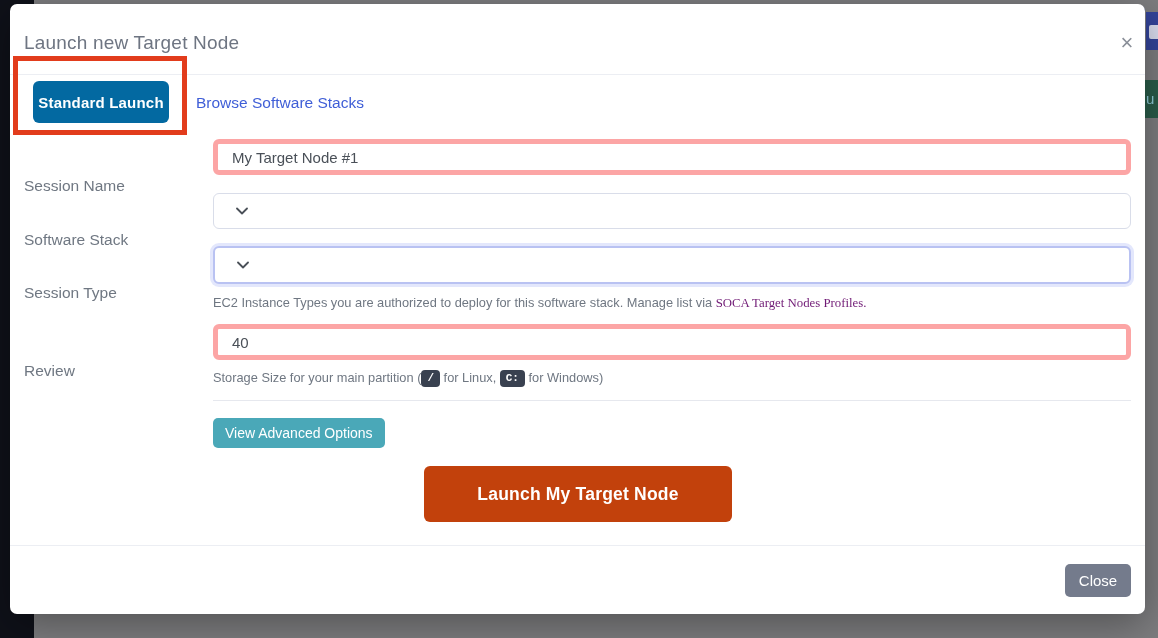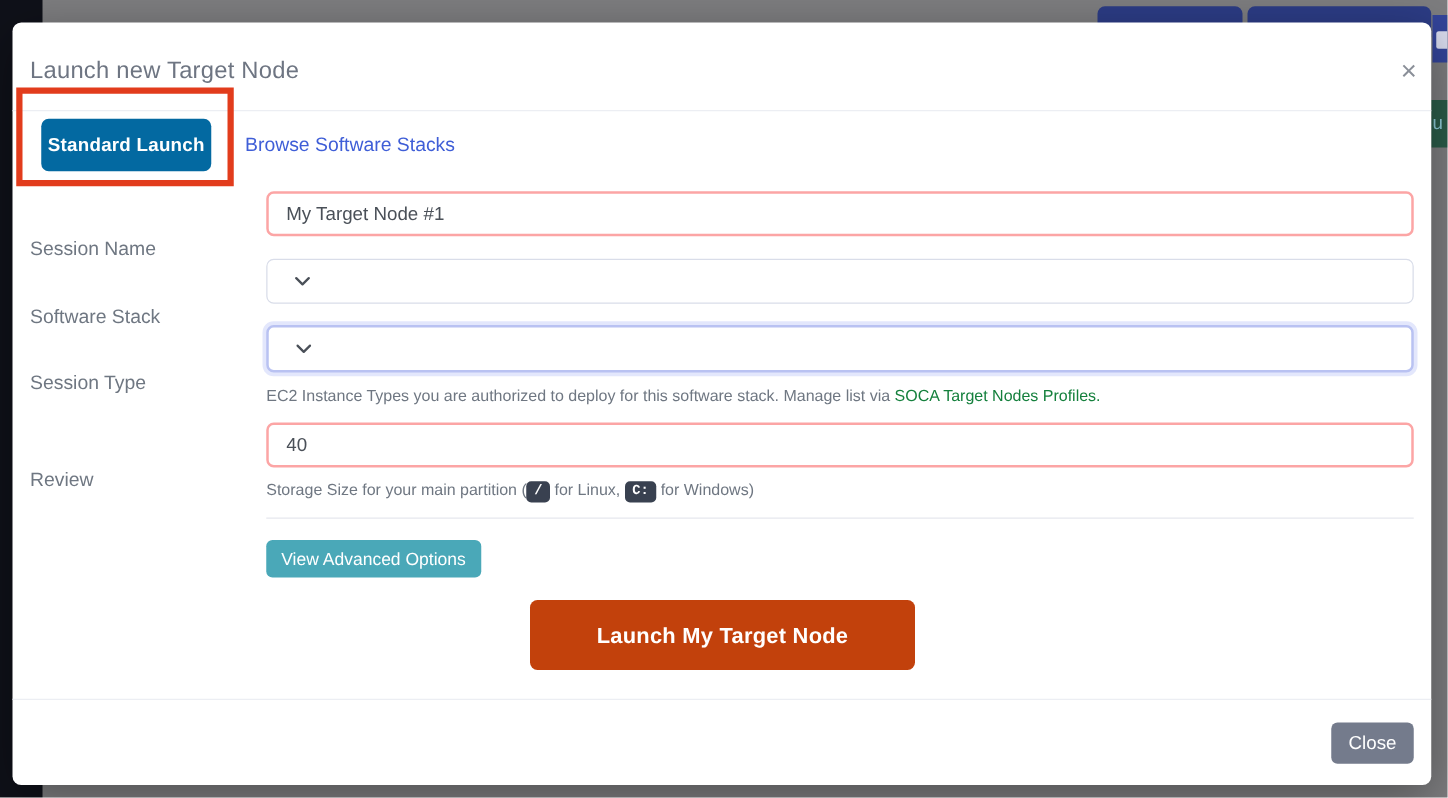--- a/index.html
+++ b/index.html
@@ -32,21 +32,21 @@
     background: #d9dcee; border-radius: 2px 0 0 2px;
   }
   .bg-green-frag {
     position: absolute; left: 1145px; top: 80px; width: 13px; height: 38px;
     background: #2a5c49; color: #8fccd8; font-size: 15px; line-height: 38px;
     padding-left: 1px; overflow: hidden;
   }
 
   
   .modal {
-    position: absolute; left: 10px; top: 18px; width: 1135px; height: 610px;
+    position: absolute; left: 10px; top: 4px; width: 1135px; height: 610px;
     background: #ffffff; border-radius: 7px;
     box-shadow: 0 10px 40px rgba(0,0,0,.35);
   }
   .modal-title {
     position: absolute; left: 14px; top: 28px;
     font-size: 19px; color: #6e7582; letter-spacing: .2px;
   }
   .modal-close {
     position: absolute; left: 1100px; top: 22px; width: 34px; height: 34px;
     font-size: 22px; color: #8a8f98; text-align: center; line-height: 34px;
@@ -73,40 +73,40 @@
     position: absolute; left: 186px; top: 90px;
     font-size: 15.5px; color: #3f5ed7; text-decoration: none; cursor: pointer;
   }
 
   
   .field-label {
     position: absolute; left: 14px; font-size: 15.5px; color: #6f7782; margin-top: 17px;
   }
   .text-input {
     position: absolute; left: 203px; width: 918px; height: 36px;
-    border: 2px solid #fca5a5; border-radius: 6px;
+    border: 5px solid #fca5a5; border-radius: 6px;
     padding: 0 14px; font-size: 15px; color: #4a5058;
     font-family: "Liberation Sans", sans-serif; background: #fff; outline: none;
   }
   .select-box {
     position: absolute; left: 203px; width: 918px; height: 36px;
     border: 1px solid #d9dde9; border-radius: 6px; background: #fff;
     display: flex; align-items: center; padding: 0 14px;
     font-size: 15px; color: #4a5058; cursor: pointer;
   }
   .select-box .select-value { flex: 1 1 auto; white-space: nowrap; overflow: hidden; }
   .select-box .chev { flex: 0 0 auto; margin-left: 8px; display: flex; }
   .select-focused {
     border: 2px solid #b9c2f2; height: 38px;
     box-shadow: 0 0 0 3px rgba(99,123,240,.18);
   }
   .help-text {
     position: absolute; left: 203px; font-size: 12.8px; color: #6f7782;
   }
-  .help-text a { color: #15803d; text-decoration: none; cursor: pointer; }
+  .help-text a { color: #701a75; text-decoration: none; cursor: pointer; font-family: Liberation Serif, serif; }
   .kbd {
     display: inline-block; background: #394150; color: #ffffff;
     font-family: "Liberation Mono", "DejaVu Sans Mono", monospace;
     font-size: 11px; font-weight: bold; line-height: 15px;
     padding: 1px 6px; border-radius: 4px; vertical-align: 1px;
   }
   .section-divider {
     position: absolute; left: 203px; top: 396px; width: 918px; height: 1px;
     background: #e6e8ee;
   }

